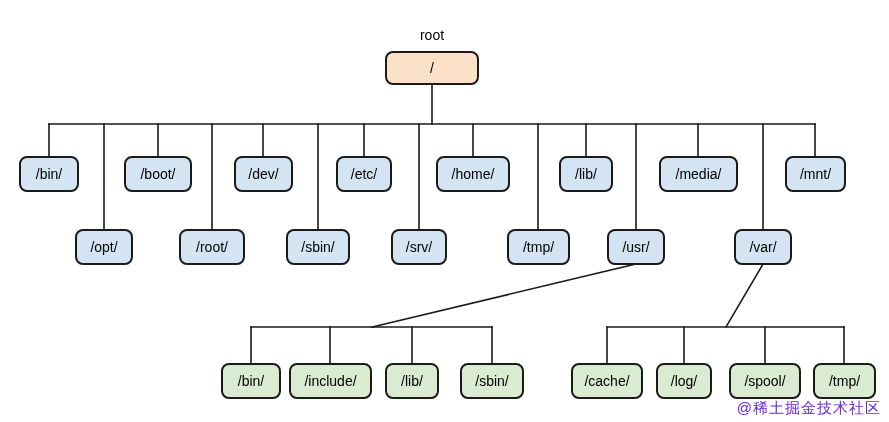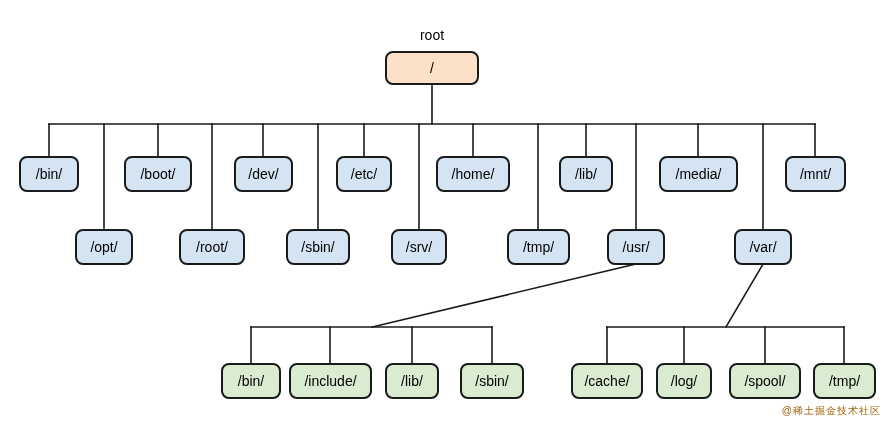--- a/index.html
+++ b/index.html
@@ -49,22 +49,22 @@
     font-family: "Liberation Sans", sans-serif;
     font-size: 14px;
     fill: #000000;
     text-anchor: middle;
   }
   .watermark {
     position: absolute;
     right: 8px;
     bottom: 4px;
     font-family: "Liberation Sans", sans-serif;
-    font-size: 10px;
-    color: #a16207;
+    font-size: 15px;
+    color: #6d28d9;
     letter-spacing: 1px;
     white-space: nowrap;
     user-select: none;
     margin-left: 44px;
   }
 </style>
 </head>
 <body>
 
 <div id="diagram-root">

